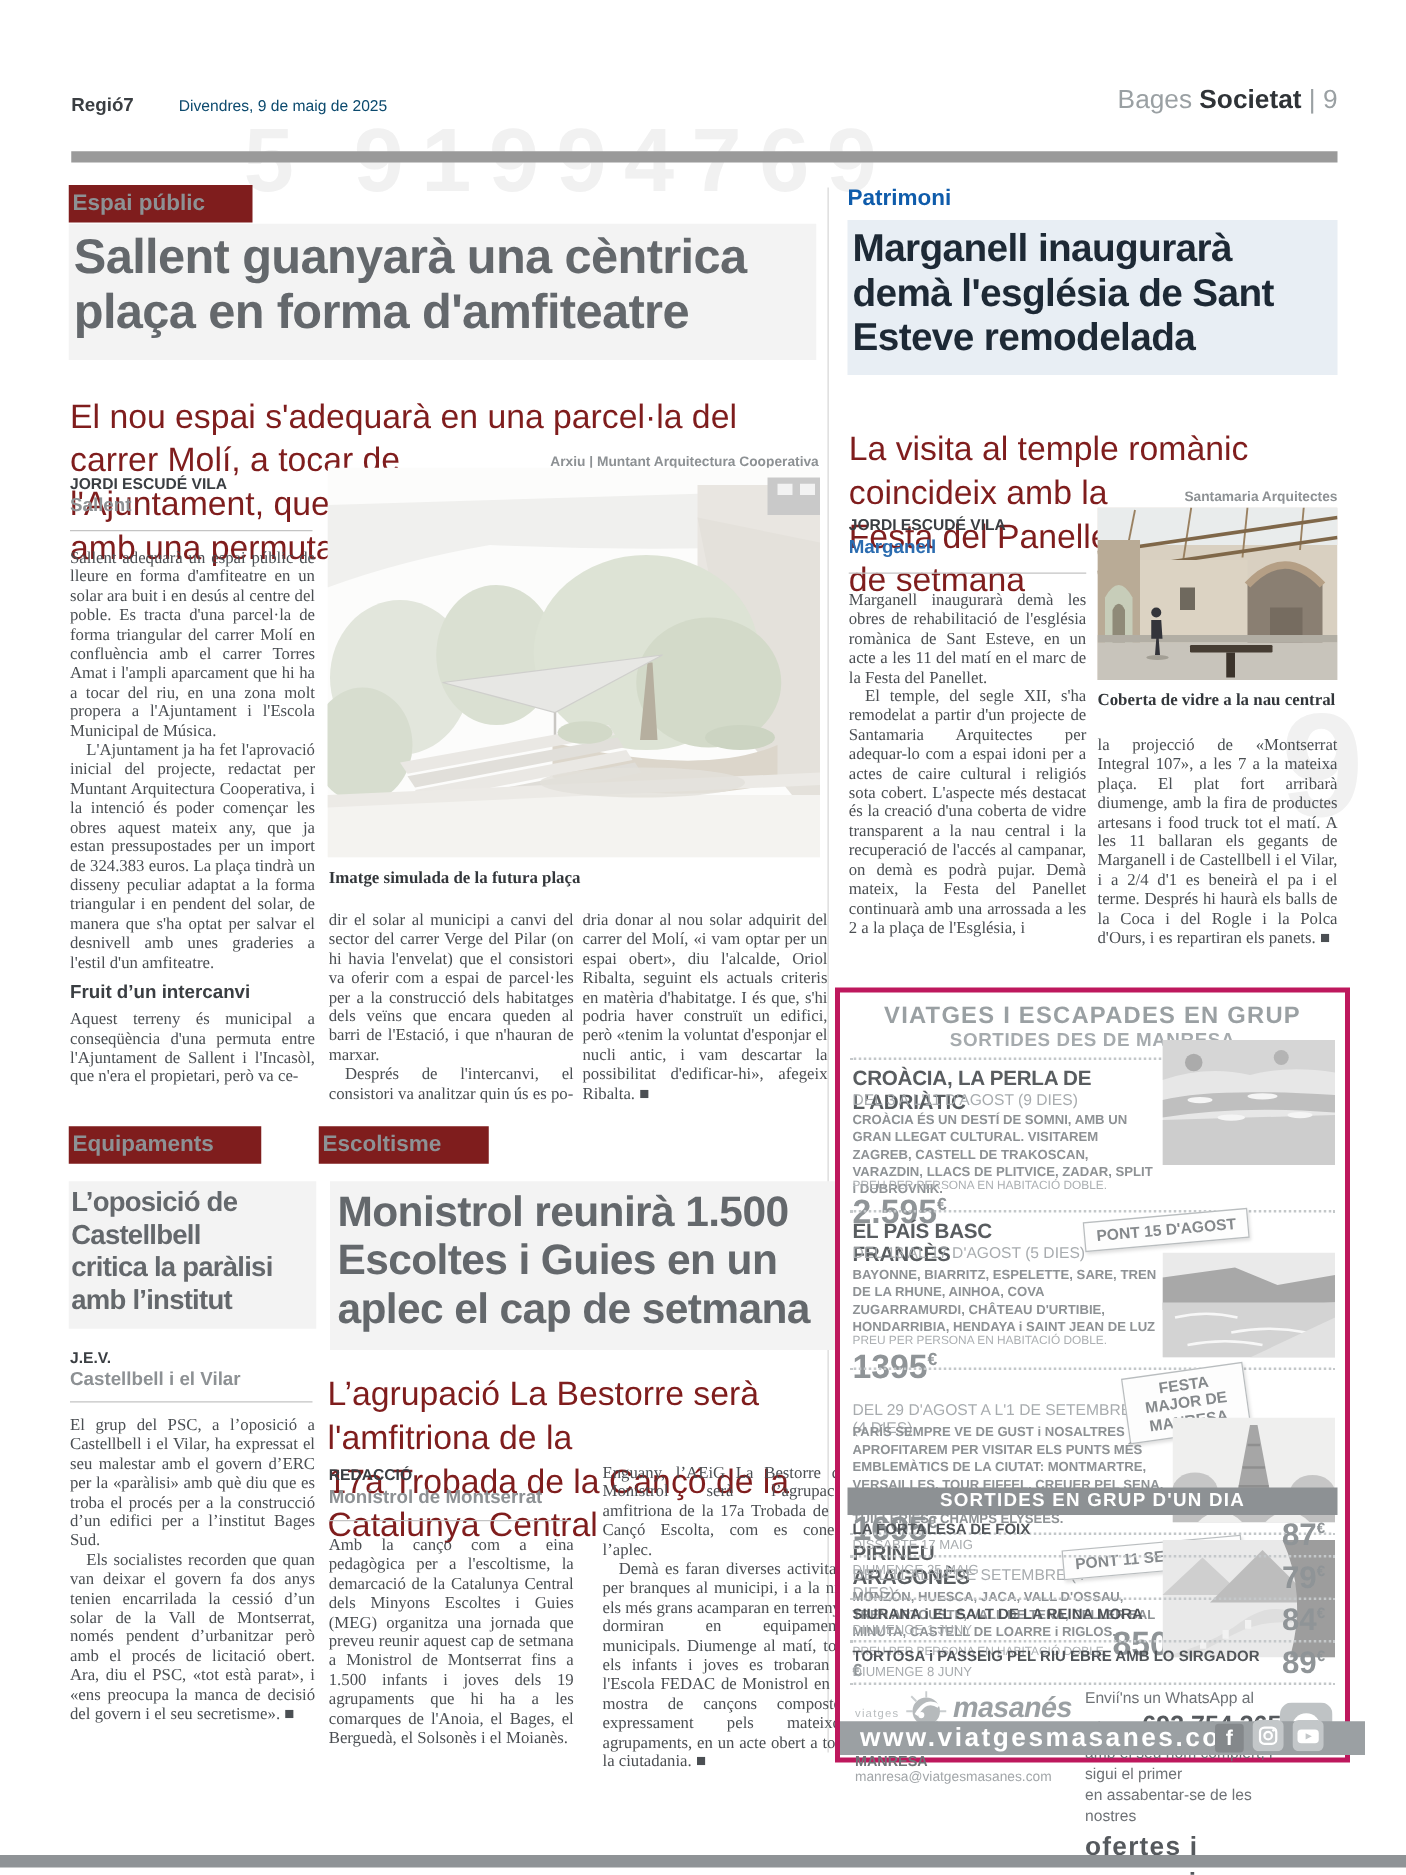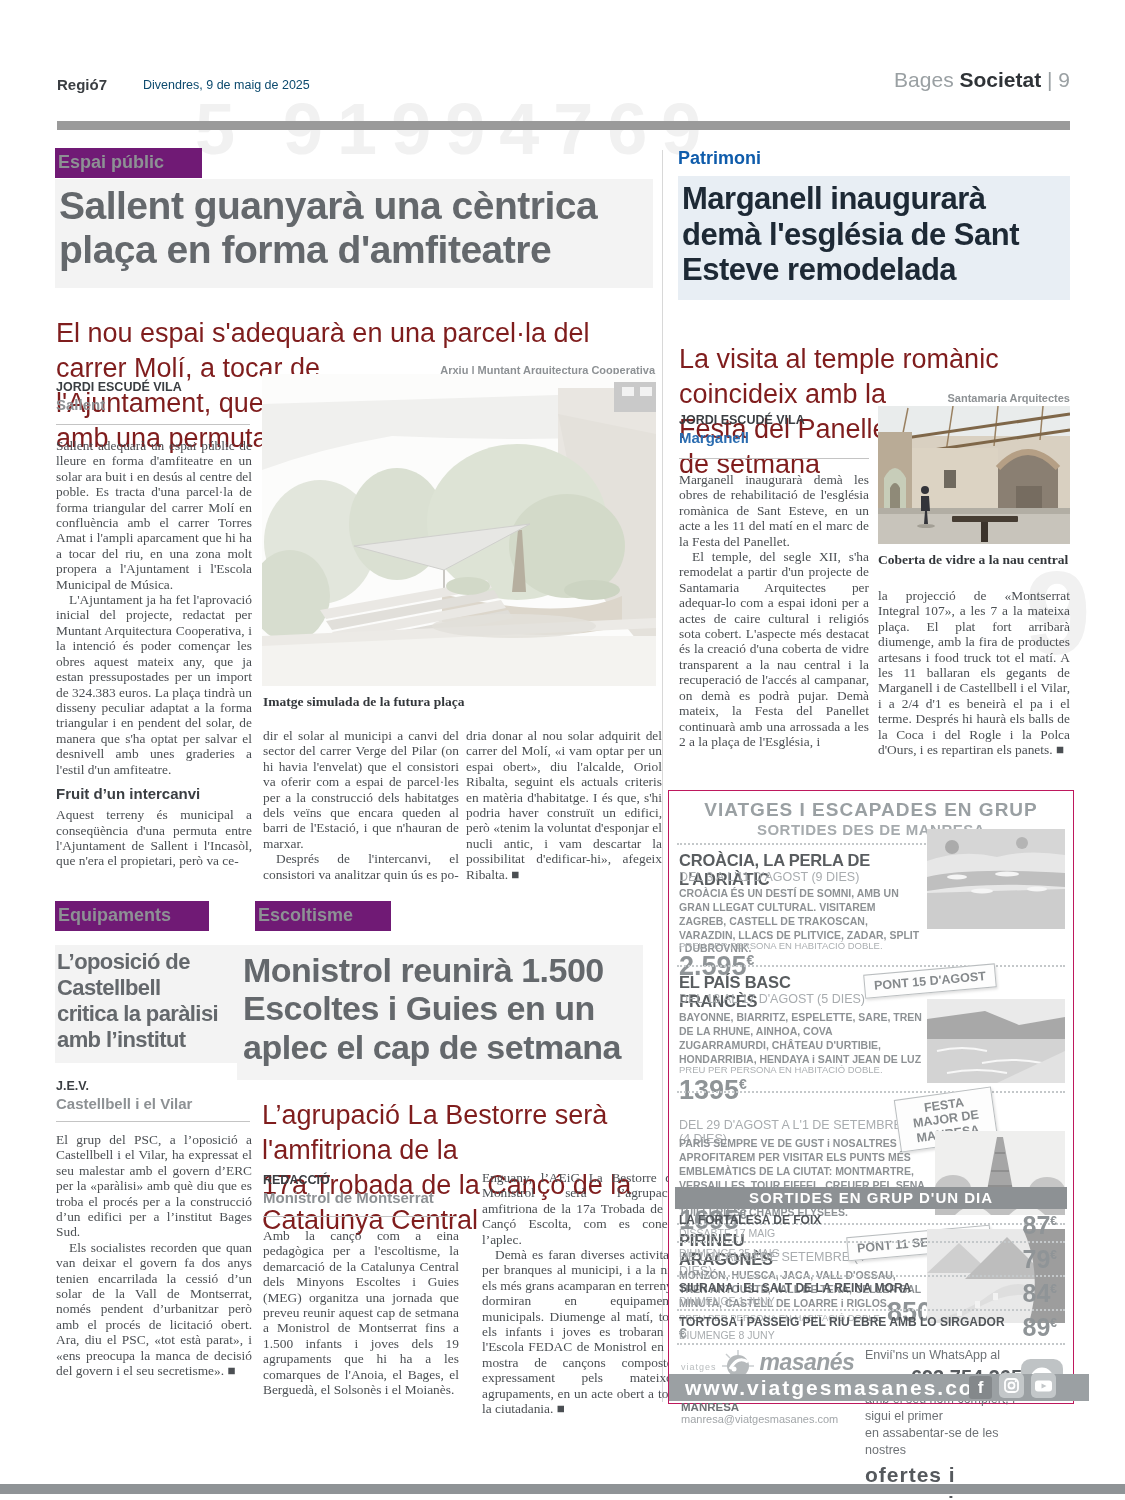--- a/index.html
+++ b/index.html
@@ -13,21 +13,21 @@
   .hdate{font-size:12.5px;color:#0c4a6e;}
   .hsec{font-size:21px;color:#9aa0a3;}
   .hsec .bold{color:#2f3337;font-weight:700;}
   .topbar{background:#9a9a9a;}
   .bottombar{background:#8f9396;}
   .colrule{background:#d8d8d8;}
 
   .wm{color:#f1f1f1;font-weight:700;z-index:0;letter-spacing:14px;}
 
   
-  .kicker{font-weight:700;font-size:18px;color:#8d9194;background:#701a75;
+  .kicker{font-weight:700;font-size:18px;color:#8d9194;background:#7f1d1d;
           display:inline-block;padding:4px 38px 5px 3px;}
   .kicker.blue{color:#0f5cab;background:none;padding:0;}
   .hl{font-weight:700;color:#64686c;letter-spacing:-0.5px;}
   .band{background:#f3f3f3;}
   .band-blue{background:#e8eef4;}
   .hl-navy{color:#1d2935;}
   .deck{font-size:27px;line-height:1.3;color:#7f1d1d;}
   .credit{font-weight:700;font-size:11px;color:#8d9194;text-align:right;}
   .byl-n{font-weight:700;font-size:12.5px;color:#3a3e42;line-height:1.3;}
   .byl-l{font-weight:700;font-size:15px;color:#8d9194;line-height:1.3;}
@@ -35,21 +35,21 @@
   .rule{border-top:1px solid #c4c4c4;}
   .body{font-family:"Liberation Serif",serif;font-size:13.4px;line-height:1.15;
         color:#4b4f53;text-align:justify;}
   .body p{margin:0;}
   .body p + p{text-indent:13px;}
   .crosshead{font-family:"Liberation Sans",sans-serif;font-weight:700;font-size:15px;
              color:#3a3e42;margin:8px 0 5px 0;text-align:left;}
   .caption{font-family:"Liberation Serif",serif;font-weight:700;font-size:13.5px;color:#33373b;}
 
   
-  .ad{border:1px solid #be185d;background:#fff;}
+  .ad{border:4px solid #be185d;background:#fff;}
   .ad-title{font-weight:700;font-size:19px;letter-spacing:1px;color:#9aa0a3;text-align:center;}
   .ad-sub{font-weight:700;font-size:15px;letter-spacing:.5px;color:#a6abae;text-align:center;}
   .dotted{border-top:2px dotted #c4c8ca;}
   .trip-name{font-weight:700;font-size:16.5px;color:#595d60;letter-spacing:-0.2px;}
   .trip-dates{font-size:12.5px;color:#a8acaf;}
   .trip-desc{font-weight:700;font-size:10.5px;line-height:1.32;color:#8e9295;}
   .price-label{font-size:9.5px;color:#abafb2;}
   .price{font-weight:700;font-size:27px;color:#8f9497;line-height:1;}
   .price sup{font-size:14px;}
   .badge{font-weight:700;font-size:12.5px;line-height:1.15;color:#85898c;border:1px solid #b9bdbf;
@@ -222,21 +222,21 @@
   </div>
   <div class="abs rule" style="left:56px;top:1121px;width:194px;"></div>
   <div class="abs body" style="left:56px;top:1132px;width:196px;">
     <p>El grup del PSC, a l’oposició a Castellbell i el Vilar, ha expressat el seu malestar amb el govern d’ERC per la «paràlisi» amb què diu que es troba el procés per a la construcció d’un edifici per a l’institut Bages Sud.</p>
     <p>Els socialistes recorden que quan van deixar el govern fa dos anys tenien encarrilada la cessió d’un solar de la Vall de Montserrat, només pendent d’urbanitzar però amb el procés de licitació obert. Ara, diu el PSC, «tot està parat», i «ens preocupa la manca de decisió del govern i el seu secretisme». ■</p>
   </div>
 
   <div class="abs" style="left:255px;top:901px;z-index:2;">
     <span class="kicker">Escoltisme</span>
   </div>
-  <div class="abs hl band pre" style="left:237px;top:945px;width:396px;font-size:34px;line-height:1.13;padding:6px 4px 14px 6px;">Monistrol reunirà 1.500
+  <div class="abs hl band pre" style="left:264px;top:945px;width:396px;font-size:34px;line-height:1.13;padding:6px 4px 14px 6px;">Monistrol reunirà 1.500
 Escoltes i Guies en un
 aplec el cap de setmana</div>
   <div class="abs deck pre" style="left:262px;top:1098px;width:400px;">L’agrupació La Bestorre serà l'amfitriona de la
 17a Trobada de la Cançó de la Catalunya Central</div>
   <div class="abs" style="left:263px;top:1172px;width:196px;">
     <div class="byl-n">REDACCIÓ</div>
     <div class="byl-l">Monistrol de Montserrat</div>
   </div>
   <div class="abs rule" style="left:263px;top:1216px;width:194px;"></div>
   <div class="abs body" style="left:263px;top:1228px;width:196px;">

